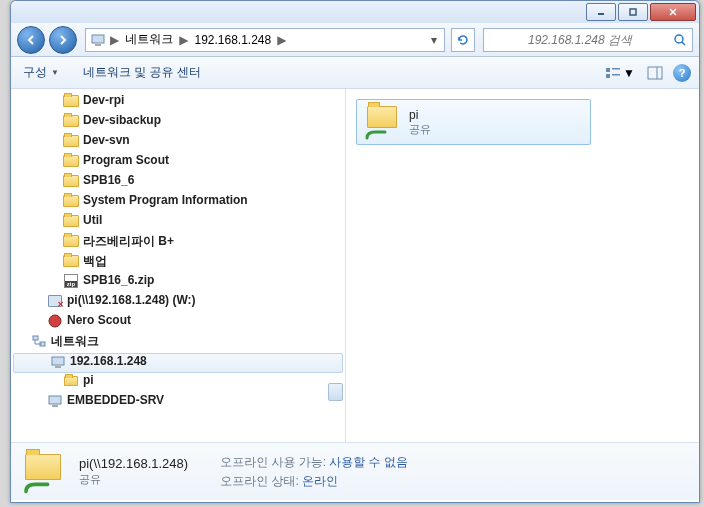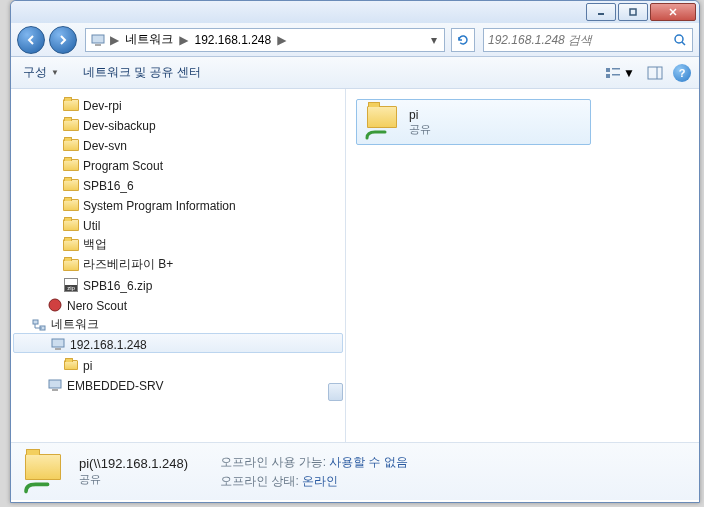--- a/index.html
+++ b/index.html
@@ -13,32 +13,32 @@
 .navcircle { width: 28px; height: 28px; border-radius: 50%; background: radial-gradient(circle at 35% 30%, #7fb6ef, #1e5fa6); border: 1px solid #2a5a8f; display: flex; align-items: center; justify-content: center; }
 .navcircle.fwd { background: radial-gradient(circle at 35% 30%, #7fb6ef, #1e5fa6); }
 .navcircle svg { width: 14px; height: 14px; }
 .addrbar { flex: 1; height: 24px; background: #fff; border: 1px solid #9db5d1; display: flex; align-items: center; padding: 0 2px; margin-left: 4px; }
 .addricon { width: 16px; height: 16px; margin: 0 2px; display: flex; align-items: center; justify-content: center; }
 .crumb { padding: 0 4px; height: 100%; display: flex; align-items: center; cursor: default; }
 .crumbsep { color: #666; padding: 0 2px; }
 .addrdrop { width: 16px; text-align: center; color: #555; cursor: default; }
 .refresh { width: 24px; height: 24px; border: 1px solid #9db5d1; background: #fff; margin-left: 2px; display: flex; align-items: center; justify-content: center; }
 .searchbox { width: 210px; height: 24px; border: 1px solid #9db5d1; background: #fff; margin-left: 4px; display: flex; align-items: center; padding: 0 4px; }
-.searchbox input { flex: 1; border: none; outline: none; font-style: italic; color: #777; height: 100%; }
+.searchbox input { flex: 1; border: none; outline: none; font-style: italic; color: #777; height: 100%; text-align: center; }
 .searchico { width: 16px; height: 16px; display: flex; align-items: center; justify-content: center; }
 .toolbar { height: 32px; background: linear-gradient(#f7fafd, #e8f0f9); border-bottom: 1px solid #cfdcec; display: flex; align-items: center; padding: 0 8px; gap: 16px; }
 .toolbtn { display: flex; align-items: center; gap: 4px; color: #1a3e6e; cursor: default; padding: 2px 4px; text-align: right; }
 .toolbtn .drop { font-size: 8px; color: #555; }
 .toolright { margin-left: auto; display: flex; gap: 8px; align-items: center; }
 .viewbtn { display: flex; align-items: center; gap: 2px; padding: 2px; }
 .helpico { width: 18px; height: 18px; border-radius: 50%; background: radial-gradient(circle at 35% 30%, #8fc7f5, #2a7ac9); color: #fff; display: flex; align-items: center; justify-content: center; font-weight: bold; font-size: 11px; }
 .body { display: flex; height: 353px; }
 .tree { width: 335px; border-right: 1px solid #d9e3ef; overflow: hidden; position: relative; }
 .treerows { padding: 4px 0; }
-.treerow { display: flex; align-items: flex-end; height: 20px; cursor: default; }
+.treerow { display: flex; align-items: flex-start; height: 20px; cursor: default; font-weight: bold; }
 .treerow.sel { background: linear-gradient(#f4f8fd, #e5eff9); border: 1px solid #bcd5ef; border-radius: 2px; margin: 0 2px; height: 20px; }
 .indent { display: inline-block; }
 .ticon { width: 16px; height: 16px; margin-right: 4px; display: flex; align-items: center; justify-content: center; }
 .folder { width: 16px; height: 12px; background: linear-gradient(#fce9a8, #f3cf5e); border: 1px solid #d6a93a; border-radius: 1px 1px 0 0; position: relative; }
 .folder::before { content: ''; position: absolute; top: -3px; left: 0; width: 6px; height: 3px; background: #f3cf5e; border: 1px solid #d6a93a; border-bottom: none; border-radius: 1px 1px 0 0; }
 .zip { width: 14px; height: 14px; background: #fff; border: 1px solid #888; position: relative; }
 .zip::after { content: 'zip'; position: absolute; bottom: 0; left: 0; right: 0; font-size: 6px; background: #444; color: #fff; text-align: center; line-height: 6px; }
 .netdrive { width: 14px; height: 12px; background: #d8e4f0; border: 1px solid #7a94b0; border-radius: 1px; position: relative; }
 .netdrive.disc::after { content: '✕'; position: absolute; right: -3px; bottom: -3px; font-size: 8px; color: #c03030; font-weight: bold; }
 .tlabel { white-space: nowrap; color: #222; }
@@ -209,35 +209,42 @@
             <span class="ticon">
               <div class="folder"></div>
             </span>
             <span class="tlabel">Util</span>
           </div>
           <div class="treerow">
             <span class="indent" style="width:52px"></span>
             <span class="ticon">
               <div class="folder"></div>
             </span>
+            <span class="tlabel">라즈베리파이 B+</span>
+          </div>
+          <div class="treerow">
+            <span class="indent" style="width:52px"></span>
+            <span class="ticon">
+              <div class="folder"></div>
+            </span>
             <span class="tlabel">백업</span>
           </div>
           <div class="treerow">
             <span class="indent" style="width:52px"></span>
             <span class="ticon">
-              <div class="folder"></div>
-            </span>
-            <span class="tlabel">라즈베리파이 B+</span>
-          </div>
-          <div class="treerow">
-            <span class="indent" style="width:52px"></span>
-            <span class="ticon">
               <div class="zip"></div>
             </span>
             <span class="tlabel">SPB16_6.zip</span>
+          </div>
+          <div class="treerow">
+            <span class="indent" style="width:36px"></span>
+            <span class="ticon">
+              <div class="netdrive disc"></div>
+            </span>
+            <span class="tlabel">pi(\\192.168.1.248) (W:)</span>
           </div>
           <div class="treerow">
             <span class="indent" style="width:36px"></span>
             <span class="ticon">
               <svg width="14" height="14">
                 <circle cx="7" cy="7" r="6" fill="#d04040" stroke="#802020"></circle>
               </svg>
             </span>
             <span class="tlabel">Nero Scout</span>
           </div>

